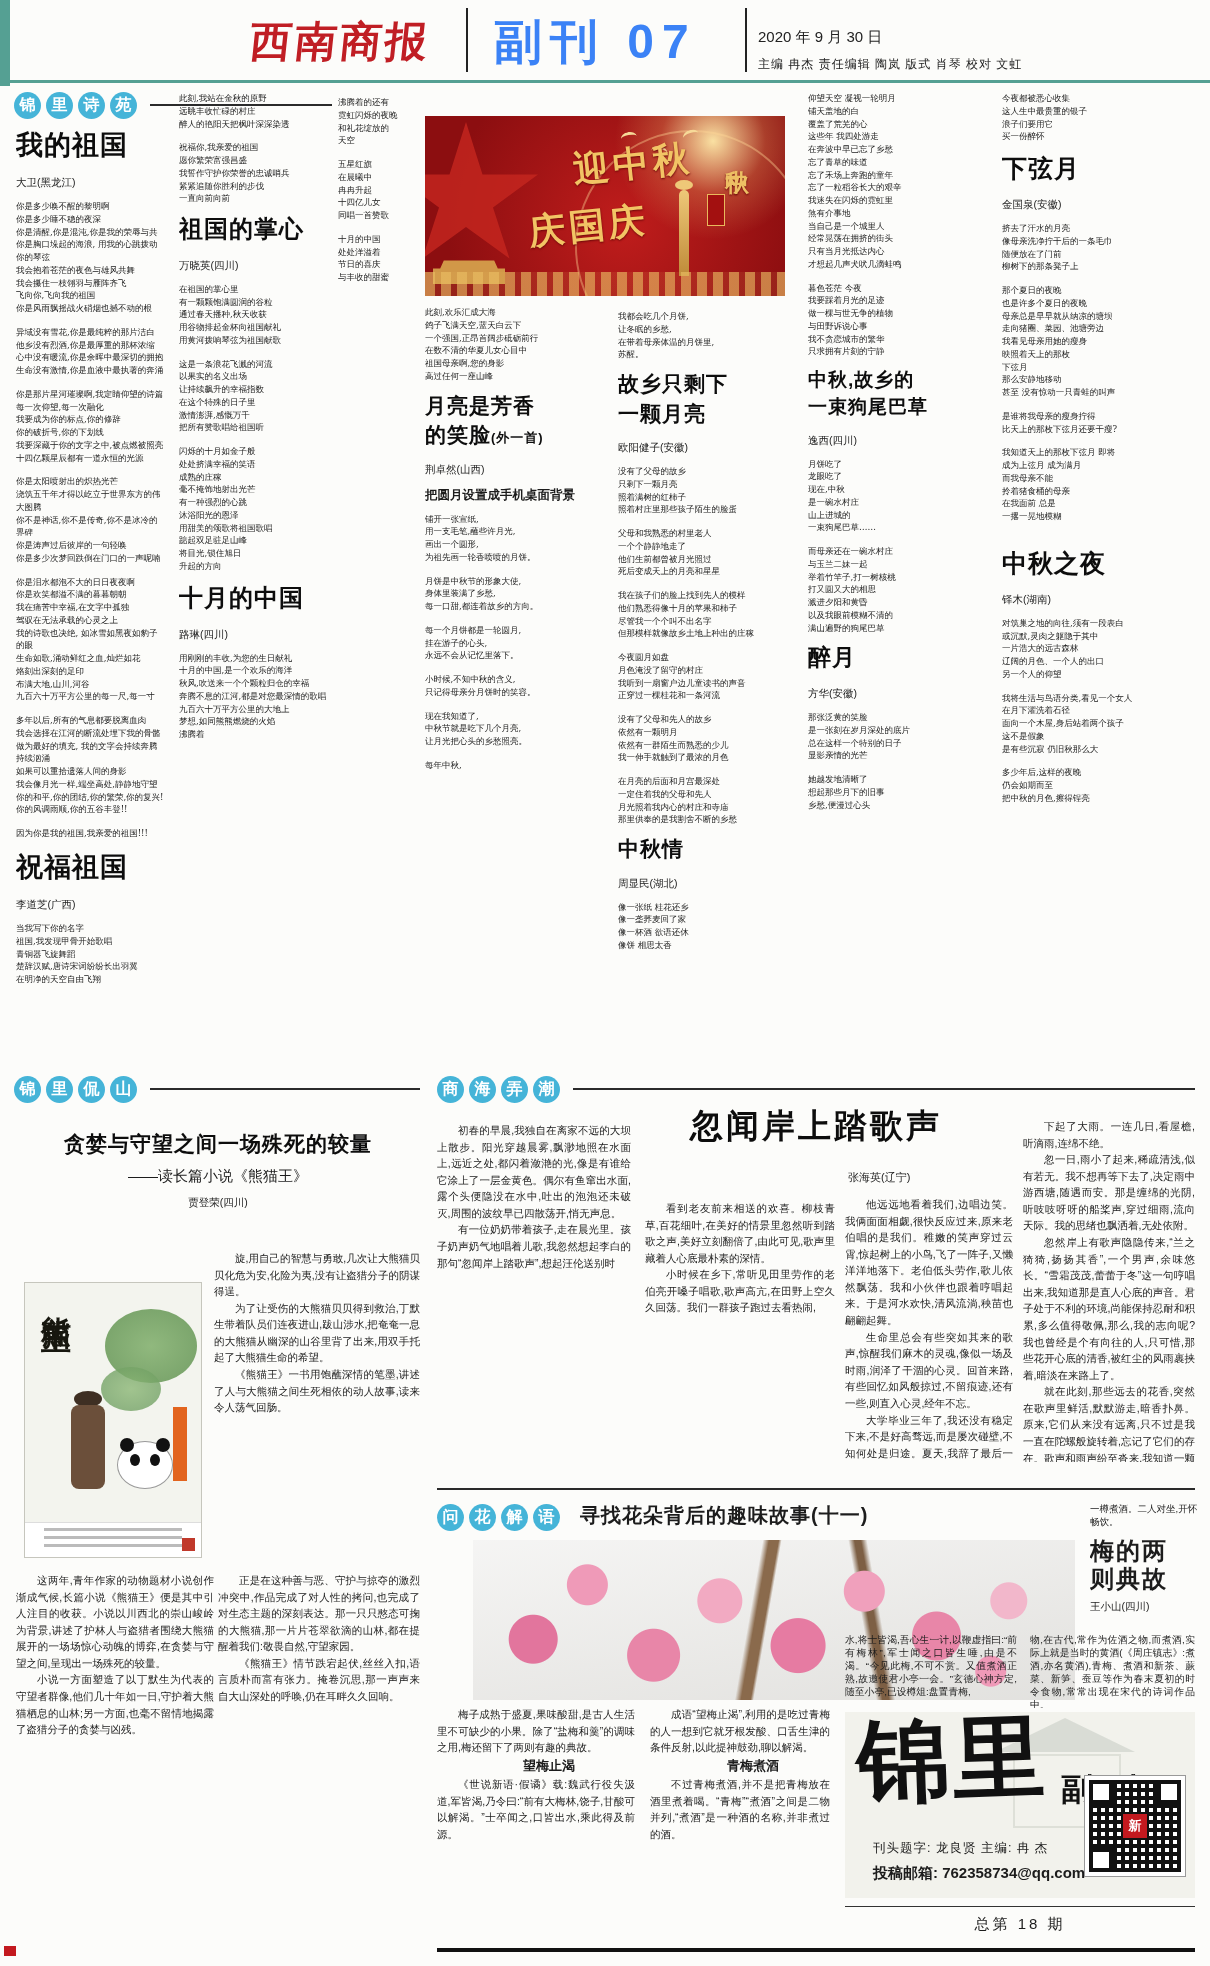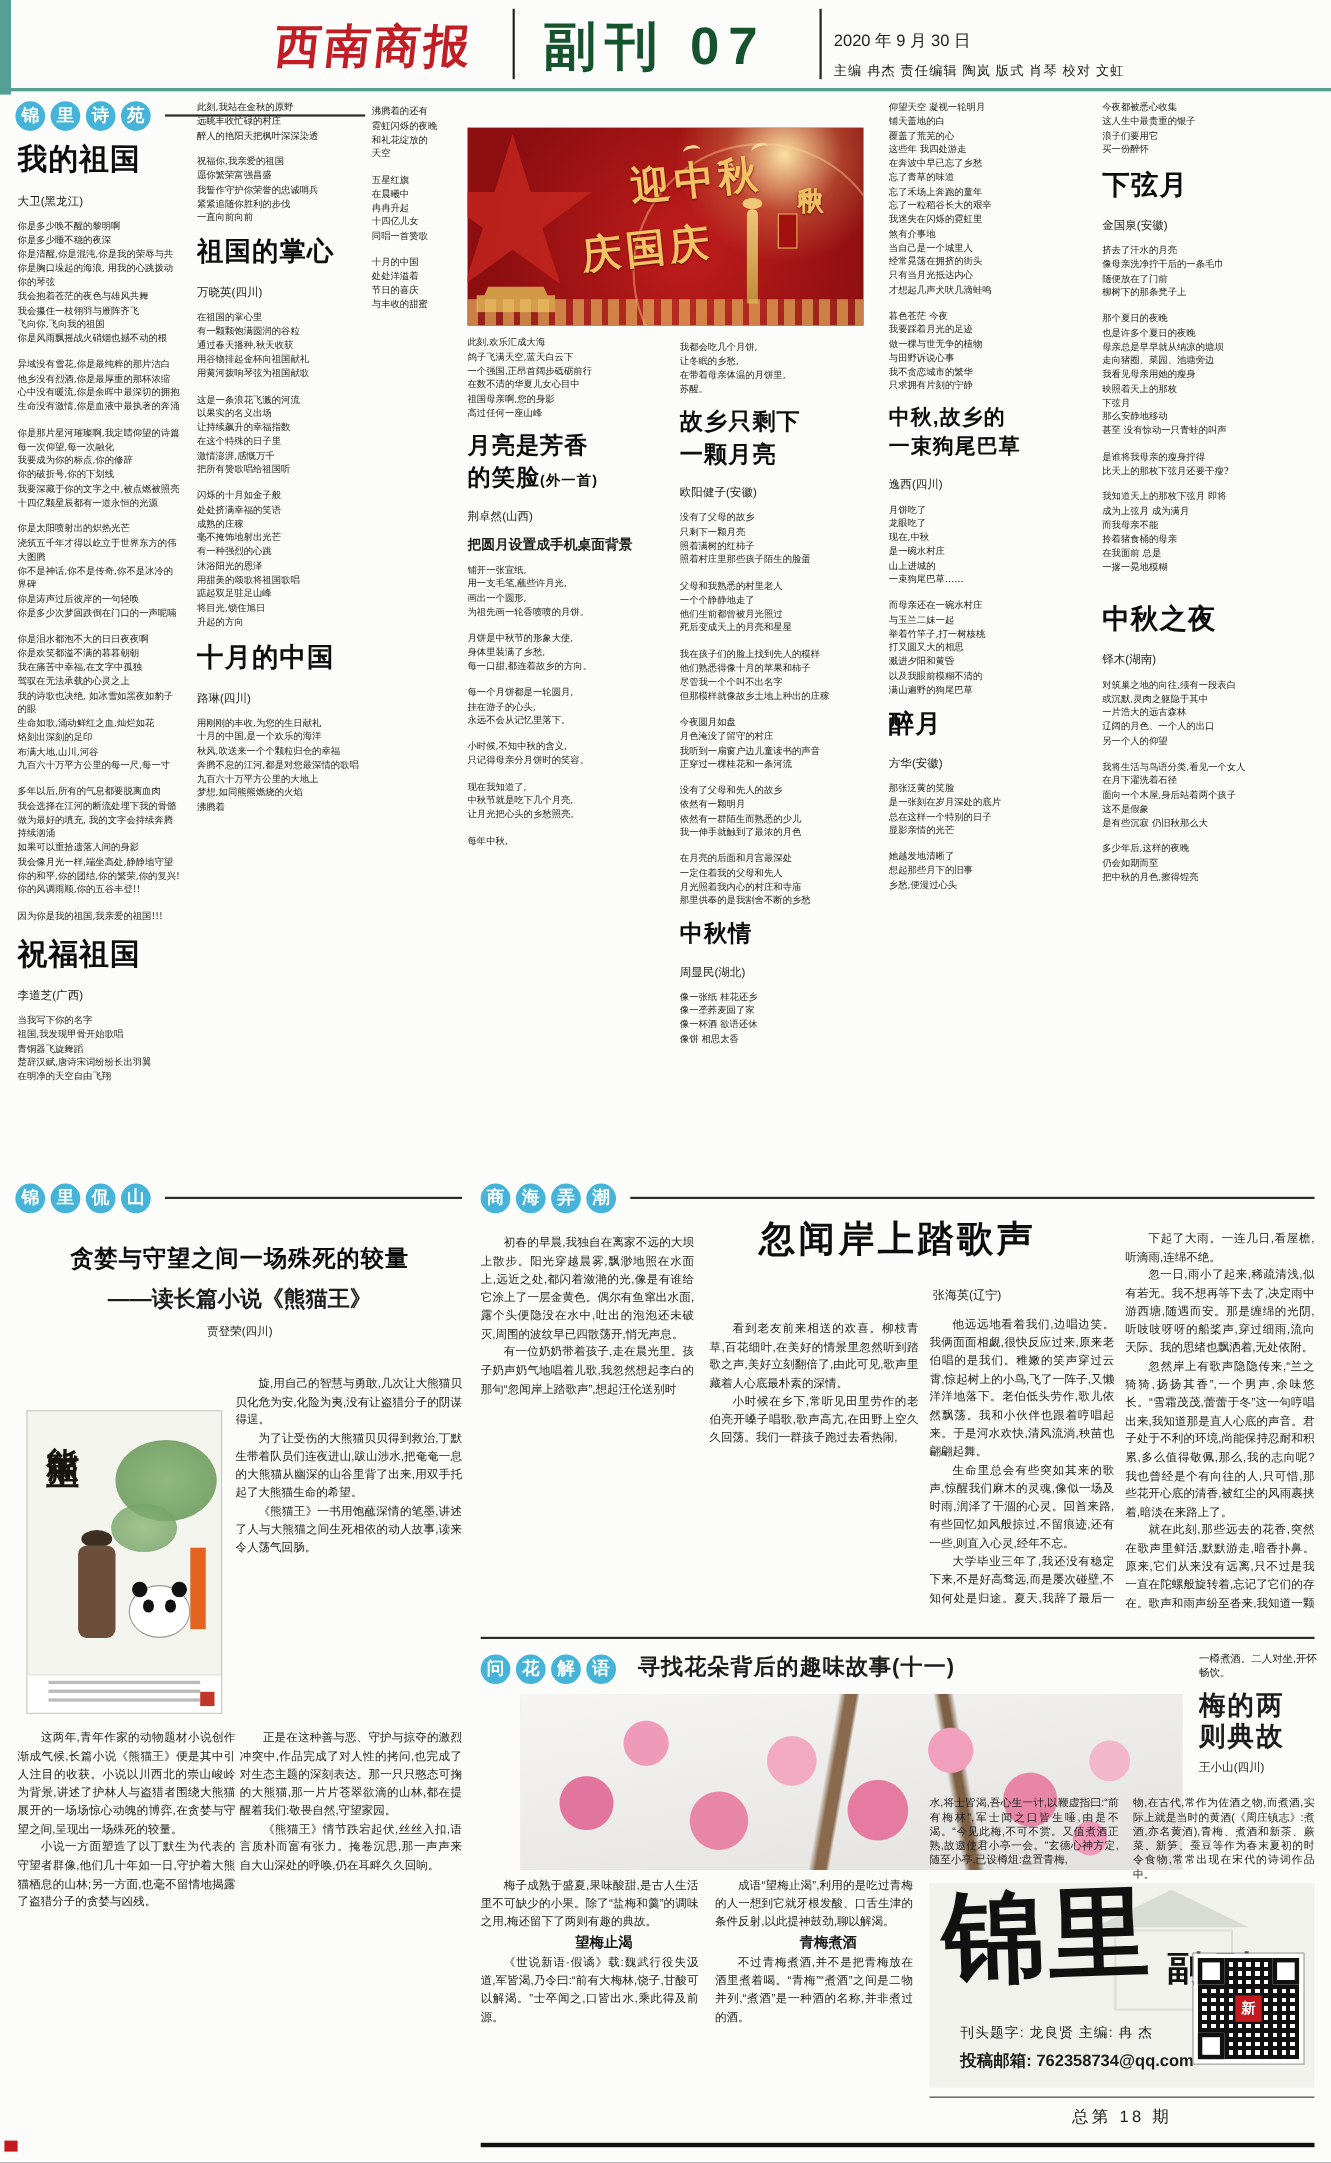--- a/index.html
+++ b/index.html
@@ -3,21 +3,21 @@
 <meta charset="utf-8">
 <style>
   html,body{margin:0;padding:0;background:#888;}
   .page{position:relative;width:1210px;height:1966px;background:#fcfcfa;overflow:hidden;
         font-family:"Liberation Sans",sans-serif;color:#1c1c1c;}
   
   .corner-strip{position:absolute;left:0;top:0;width:10px;height:86px;background:#55a093;}
   .brand{position:absolute;left:250px;top:14px;font-family:"DejaVu Serif",serif;font-weight:900;
          font-size:42px;color:#c01e24;transform:skewX(-6deg);letter-spacing:3px;}
   .vline{position:absolute;top:8px;width:2px;height:64px;background:#222;}
-  .edition{position:absolute;left:494px;top:10px;font-size:48px;font-weight:900;color:#14532d;letter-spacing:8px;}
+  .edition{position:absolute;left:494px;top:10px;font-size:48px;font-weight:900;color:#3b82f6;letter-spacing:8px;}
   .m-date{position:absolute;left:758px;top:28px;font-size:15px;color:#222;}
   .m-staff{position:absolute;left:758px;top:56px;font-size:12px;color:#222;letter-spacing:1px;}
   .header-rule{position:absolute;left:0;top:80px;width:1210px;height:3px;background:#55a093;}
   
   .badge{position:absolute;display:flex;align-items:center;}
   .badge b{width:27px;height:27px;border-radius:50%;background:#45b4d8;color:#fff;font-size:16px;
            font-weight:700;display:flex;align-items:center;justify-content:center;margin-right:5px;
            font-family:"DejaVu Serif",serif;}
   .badge-line{position:absolute;height:2px;background:#2b2b2b;}
   
@@ -51,21 +51,21 @@
           background:#eec878;}
   .b-wall{position:absolute;left:0;bottom:0;width:100%;height:24px;opacity:.75;
           background:repeating-linear-gradient(90deg, rgba(235,191,100,.85) 0 10px, rgba(235,191,100,.15) 10px 16px);}
   .b-gate{position:absolute;left:8px;bottom:12px;width:72px;height:26px;background:#d8a74f;opacity:.9;
           clip-path:polygon(0 100%,0 40%,10% 40%,15% 10%,85% 10%,90% 40%,100% 40%,100% 100%);}
   .dove{position:absolute;width:16px;height:8px;border-top:3px solid #f6d998;border-radius:50% 50% 0 0;
         transform:rotate(-10deg);}
   
   .k-headblock{position:absolute;left:16px;top:1130px;width:404px;text-align:center;}
   .k-h1{font-size:21px;font-weight:900;letter-spacing:1px;color:#0d0d0d;}
-  .k-h2{font-size:20px;font-weight:700;margin-top:9px;}
+  .k-h2{font-size:15px;font-weight:400;margin-top:9px;}
   .k-by{font-size:10.5px;margin-top:10px;}
   .prose{font-size:10.5px;line-height:1.58;text-align:justify;overflow:hidden;position:absolute;}
   .prose p{margin:0;text-indent:2em;}
   
   .cover{position:absolute;left:24px;top:1282px;width:176px;height:274px;background:#f3f4ee;
          border:1px solid #c6c6bd;overflow:hidden;}
   .c-title{position:absolute;left:10px;top:8px;writing-mode:vertical-rl;font-family:"DejaVu Serif",serif;
          font-size:30px;font-weight:900;color:#17170f;letter-spacing:6px;}
   .c-leaf1{position:absolute;right:4px;top:26px;width:92px;height:74px;border-radius:50%;
          background:radial-gradient(#7fae6a,#5d8f4e);opacity:.85;}

